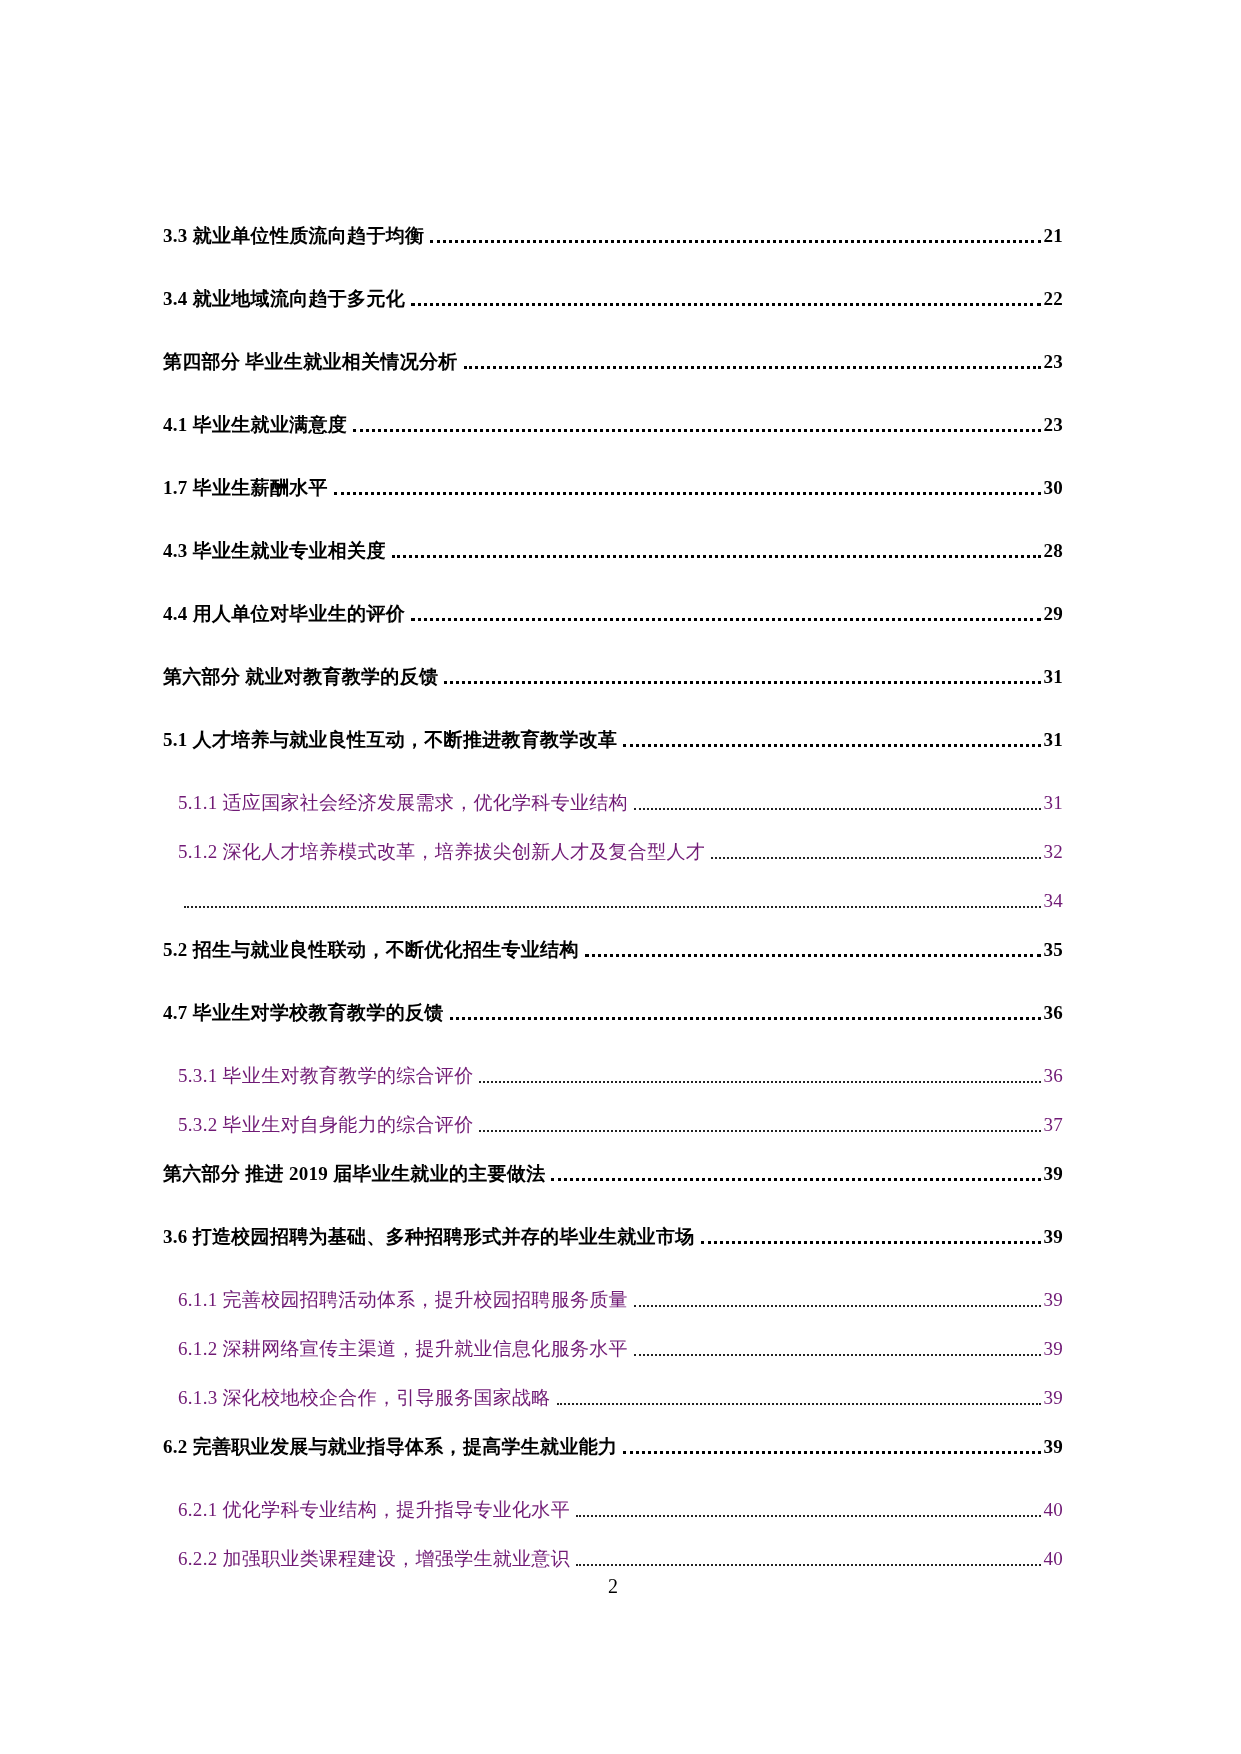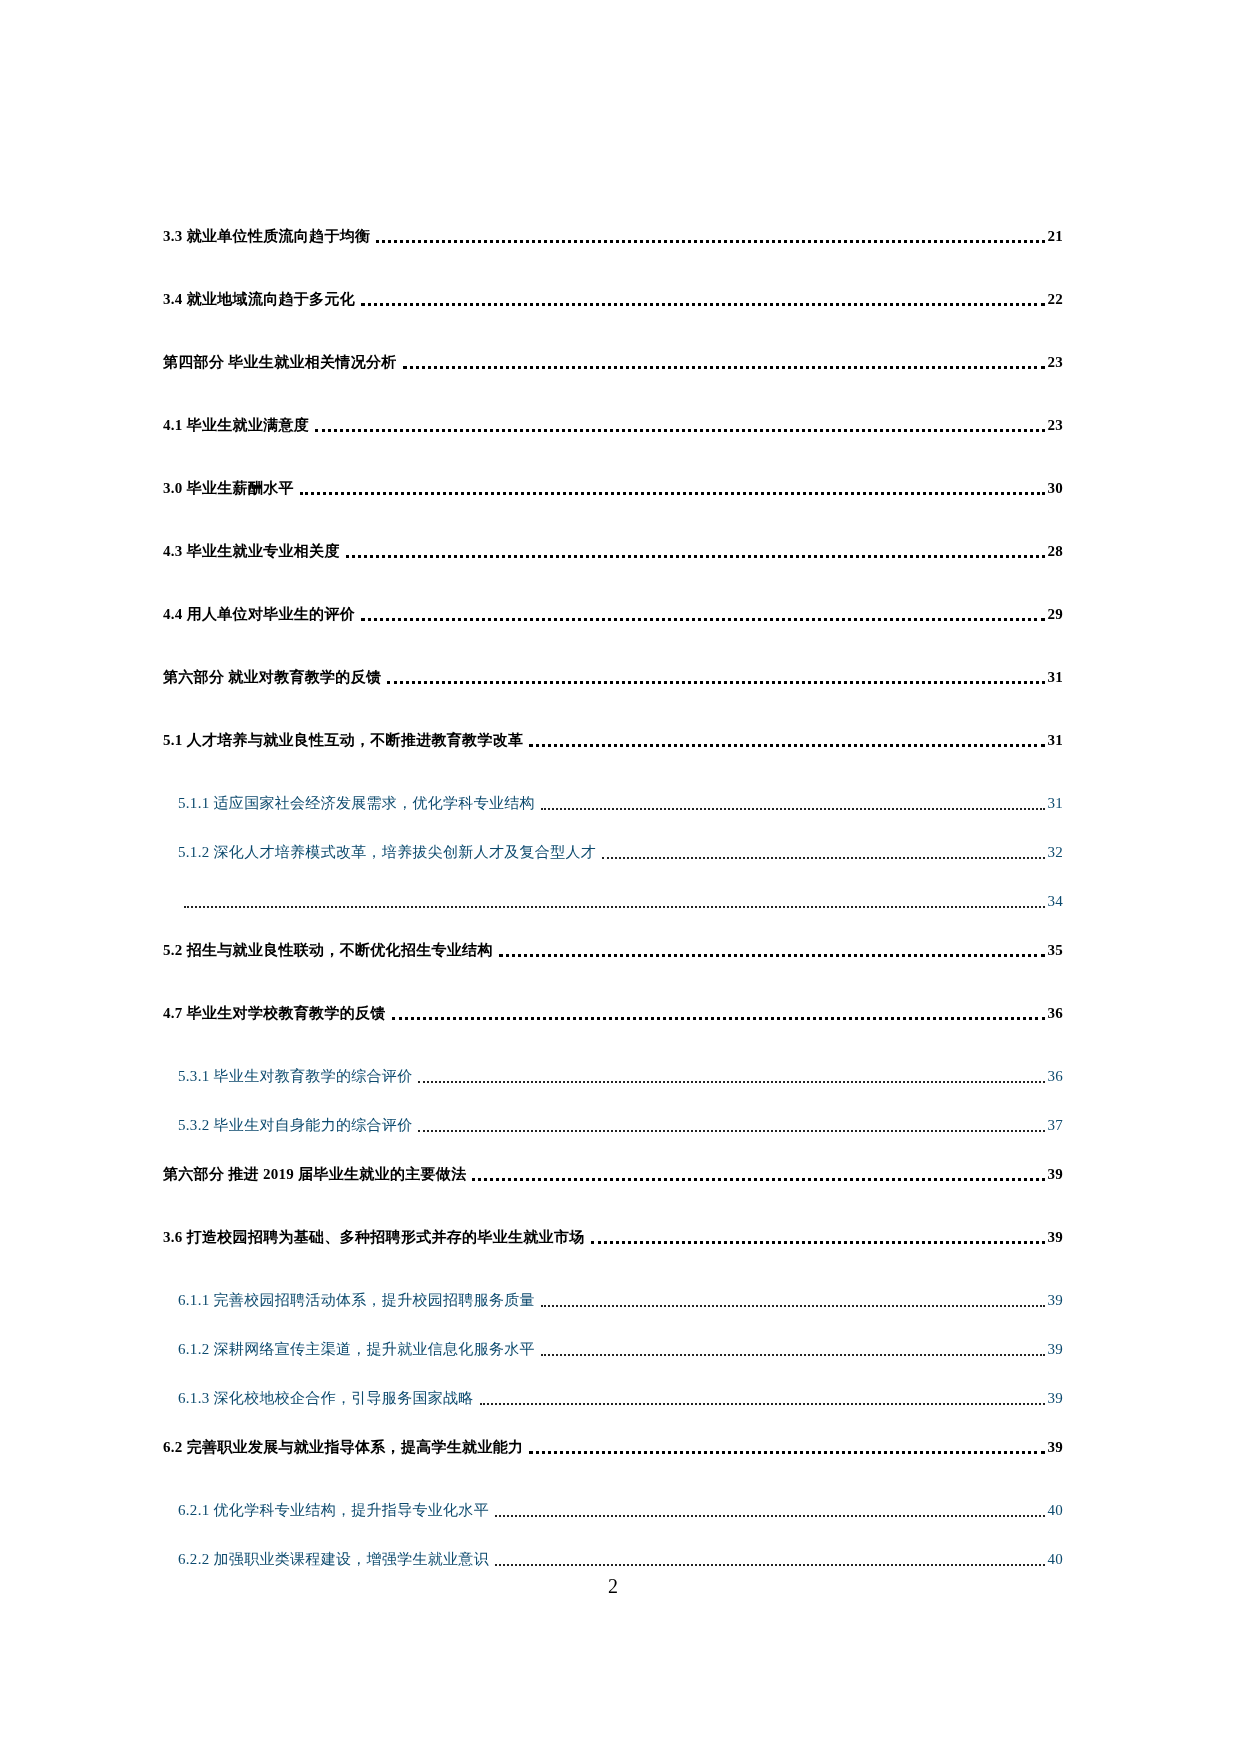--- a/index.html
+++ b/index.html
@@ -13,33 +13,33 @@
     color: #000000;
   }
   .page {
     position: absolute;
     inset: 0;
     padding: 225px 178px 0 163px;
   }
   .toc-row {
     display: flex;
     align-items: flex-end;
-    font-size: 15px;
+    font-size: 19px;
     line-height: 22px;
     letter-spacing: 0.3px;
   }
   .toc-row.lvl1, .toc-row.lvl2 {
     font-weight: 700;
     margin-bottom: 41px;
   }
   .toc-row.lvl3 {
     font-weight: 400;
     margin-bottom: 27px;
     padding-left: 15px;
-    color: #0c4a6e;
+    color: #701a75;
   }
   .toc-label { white-space: nowrap; }
   .toc-dots {
     flex: 1 1 auto;
     min-width: 16px;
     margin: 0 2px 4px 6px;
     border-bottom: 3px dotted #000000;
   }
   .toc-row.lvl3 .toc-dots {
     border-bottom: 2px dotted #222222;
@@ -72,21 +72,21 @@
     <span class="toc-label">第四部分 毕业生就业相关情况分析</span>
     <span class="toc-dots"></span>
     <span class="toc-page">23</span>
   </div>
       <div class="toc-row lvl2">
     <span class="toc-label">4.1 毕业生就业满意度</span>
     <span class="toc-dots"></span>
     <span class="toc-page">23</span>
   </div>
       <div class="toc-row lvl2">
-    <span class="toc-label">3.0 毕业生薪酬水平</span>
+    <span class="toc-label">1.7 毕业生薪酬水平</span>
     <span class="toc-dots"></span>
     <span class="toc-page">30</span>
   </div>
       <div class="toc-row lvl2">
     <span class="toc-label">4.3 毕业生就业专业相关度</span>
     <span class="toc-dots"></span>
     <span class="toc-page">28</span>
   </div>
       <div class="toc-row lvl2">
     <span class="toc-label">4.4 用人单位对毕业生的评价</span>

